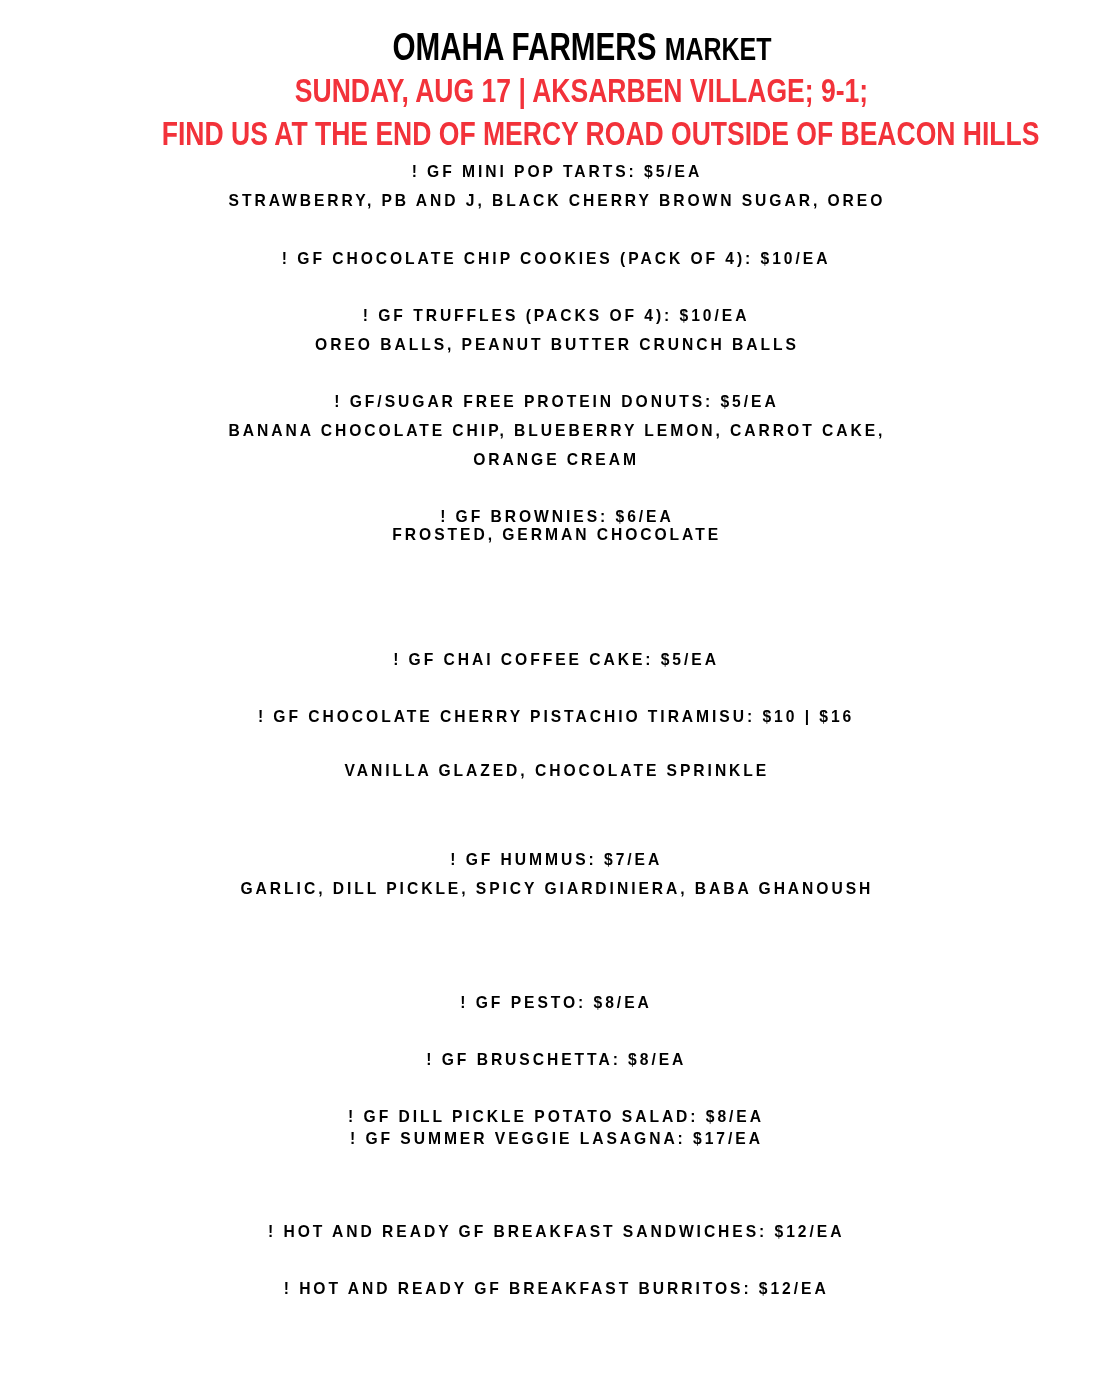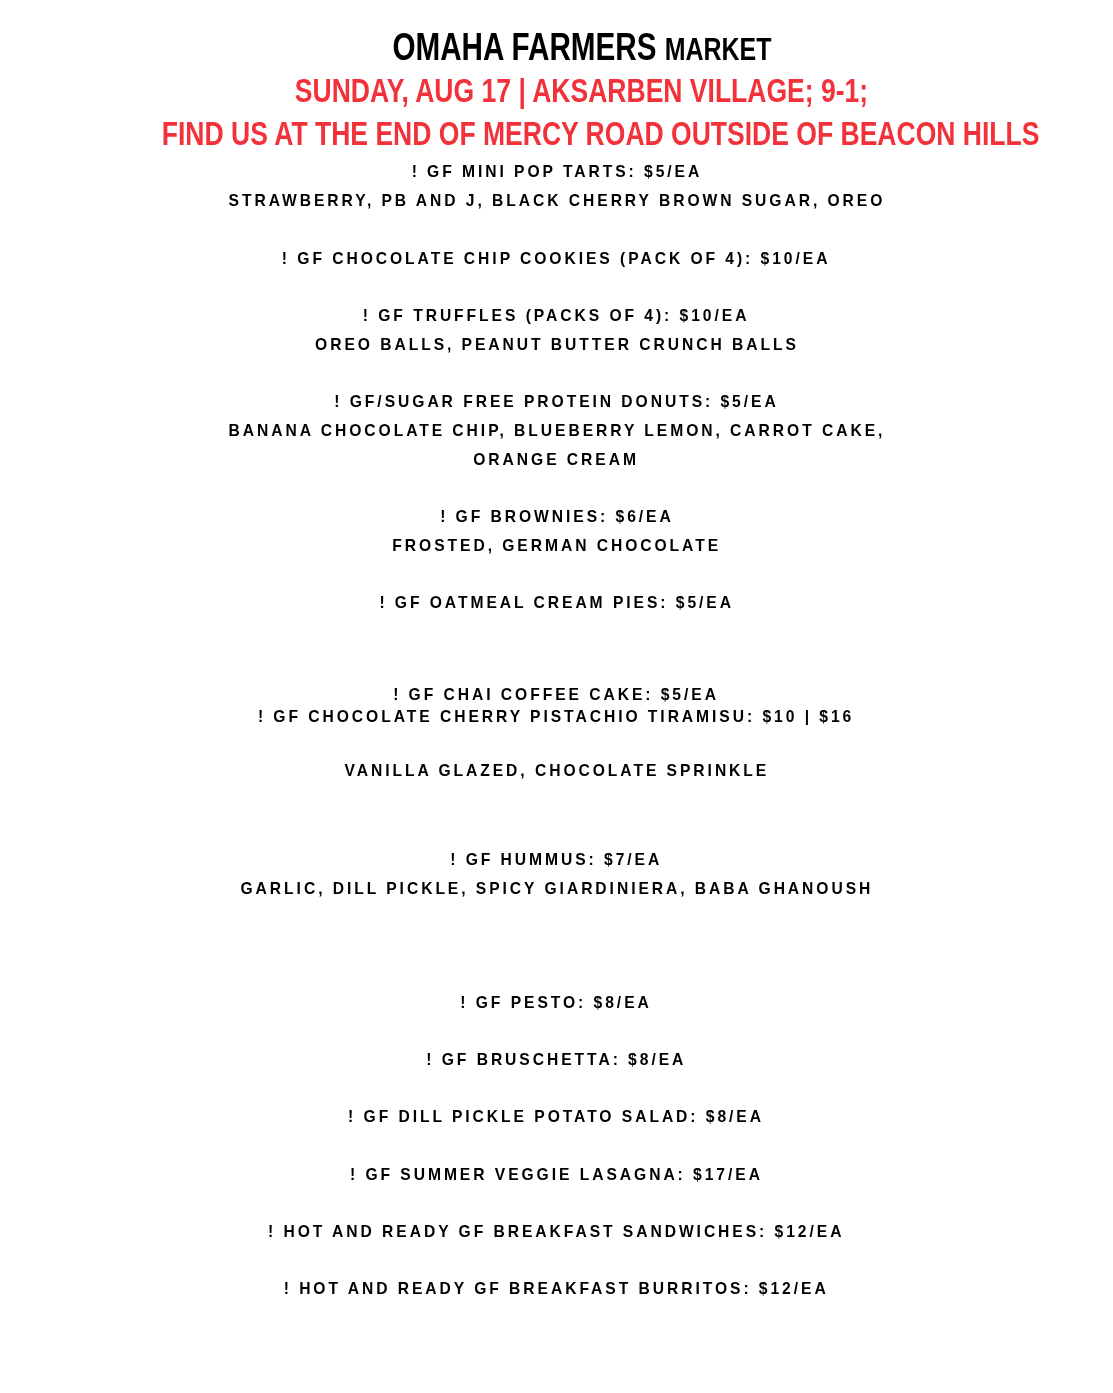--- a/index.html
+++ b/index.html
@@ -85,40 +85,39 @@
   <div class="line item" style="top:244px"><span class="inner">! GF CHOCOLATE CHIP COOKIES (PACK OF 4): $10/EA</span></div>
 
   <div class="line item" style="top:301px"><span class="inner">! GF TRUFFLES (PACKS OF 4): $10/EA</span></div>
   <div class="line item" style="top:330px"><span class="inner">OREO BALLS, PEANUT BUTTER CRUNCH BALLS</span></div>
 
   <div class="line item" style="top:387px"><span class="inner">! GF/SUGAR FREE PROTEIN DONUTS: $5/EA</span></div>
   <div class="line item" style="top:445px"><span class="inner">ORANGE CREAM</span></div>
   <div class="line item" style="top:416px"><span class="inner">BANANA CHOCOLATE CHIP, BLUEBERRY LEMON, CARROT CAKE,</span></div>
 
   <div class="line item" style="top:502px"><span class="inner">! GF BROWNIES: $6/EA</span></div>
-  <div class="line item" style="top:531px"><span class="inner">FROSTED, GERMAN CHOCOLATE</span></div>
+  <div class="line item" style="top:520px"><span class="inner">FROSTED, GERMAN CHOCOLATE</span></div>
 
-  <div class="line item" style="top:588px"><span class="inner">! GF OATMEAL CREAM PIES: $5/EA</span></div>
 
-  <div class="line item" style="top:680px"><span class="inner">! GF CHAI COFFEE CAKE: $5/EA</span></div>
+  <div class="line item" style="top:645px"><span class="inner">! GF CHAI COFFEE CAKE: $5/EA</span></div>
 
   <div class="line item" style="top:702px"><span class="inner">! GF CHOCOLATE CHERRY PISTACHIO TIRAMISU: $10 | $16</span></div>
 
   <div class="line item" style="top:756px"><span class="inner">VANILLA GLAZED, CHOCOLATE SPRINKLE</span></div>
 
   <div class="line item" style="top:845px"><span class="inner">! GF HUMMUS: $7/EA</span></div>
   <div class="line item" style="top:874px"><span class="inner">GARLIC, DILL PICKLE, SPICY GIARDINIERA, BABA GHANOUSH</span></div>
 
 
   <div class="line item" style="top:988px"><span class="inner">! GF PESTO: $8/EA</span></div>
 
   <div class="line item" style="top:1045px"><span class="inner">! GF BRUSCHETTA: $8/EA</span></div>
 
   <div class="line item" style="top:1102px"><span class="inner">! GF DILL PICKLE POTATO SALAD: $8/EA</span></div>
 
-  <div class="line item" style="top:1160px"><span class="inner">! GF SUMMER VEGGIE LASAGNA: $17/EA</span></div>
+  <div class="line item" style="top:1124px"><span class="inner">! GF SUMMER VEGGIE LASAGNA: $17/EA</span></div>
 
   <div class="line item" style="top:1217px"><span class="inner">! HOT AND READY GF  BREAKFAST SANDWICHES: $12/EA</span></div>
 
   <div class="line item" style="top:1274px"><span class="inner">! HOT AND READY GF BREAKFAST BURRITOS: $12/EA</span></div>
 
 
 </div>
 
 </body></html>

